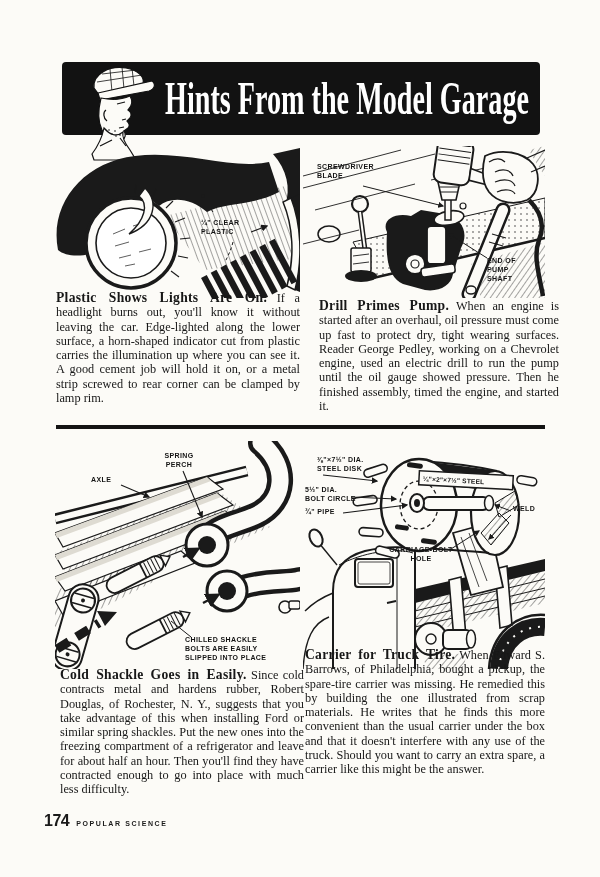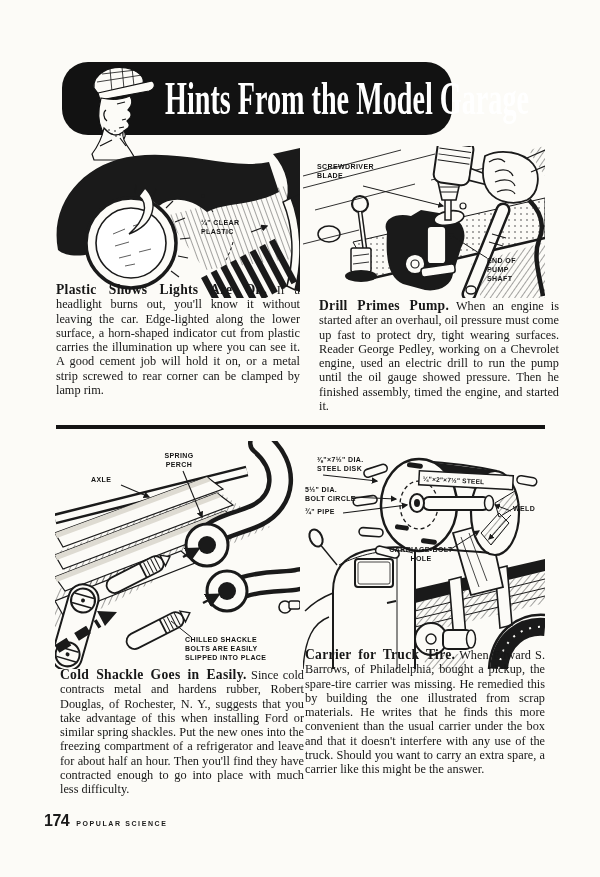--- a/index.html
+++ b/index.html
@@ -5,22 +5,22 @@
   html,body { margin:0; padding:0; background:#d8d8d4; }
   .page {
     position:relative; width:600px; height:877px; margin:0 auto;
     background:#fcfbf7; color:#1a1a1a; overflow:hidden;
     font-family:"Liberation Serif", serif;
   }
   svg { display:block; }
 
   
   .banner {
-    position:absolute; left:62px; top:62px; width:390px; height:73px;
-    background:#121212; border-radius:26px;
+    position:absolute; left:62px; top:62px; width:478px; height:73px;
+    background:#121212; border-radius:4px;
   }
   .mascot { position:absolute; left:2px; top:0px; width:102px; height:100px; }
   .banner-title-svg { position:absolute; left:96px; top:0; width:378px; height:73px; }
 
   
   .panel { position:absolute; }
   #panel-headlight { left:55px;  top:146px; width:245px; height:152px; }
   #panel-drill     { left:303px; top:146px; width:242px; height:152px; }
   #panel-shackle   { left:55px;  top:441px; width:245px; height:228px; }
   #panel-carrier   { left:303px; top:441px; width:242px; height:228px; }
@@ -36,21 +36,21 @@
     font-size:6.6px; letter-spacing:.2px;
     transform:rotate(3deg); transform-origin:left center; white-space:nowrap;
   }
 
   
   .article {
     position:absolute; text-align:justify;
     font-size:12.3px; line-height:14.3px; color:#171717;
   }
   .article b { font-size:13.6px; letter-spacing:.3px; word-spacing:2px; }
-  #article-plastic { left:56px;  top:283px; width:244px; }
+  #article-plastic { left:56px;  top:291px; width:244px; }
   #article-drill   { left:319px; top:299px; width:240px; }
   #article-shackle { left:60px;  top:668px; width:244px; }
   #article-carrier { left:305px; top:648px; width:240px; }
 
   .divider { position:absolute; left:56px; top:425px; width:489px; height:4px; background:#141414; }
 
   
   .footer { position:absolute; left:44px; top:812px; font-family:"Liberation Sans", sans-serif; }
   .page-num { font-weight:bold; font-size:16px; letter-spacing:-.5px; }
   .mag-name { font-weight:bold; font-size:7px; letter-spacing:1.6px; margin-left:7px; }

